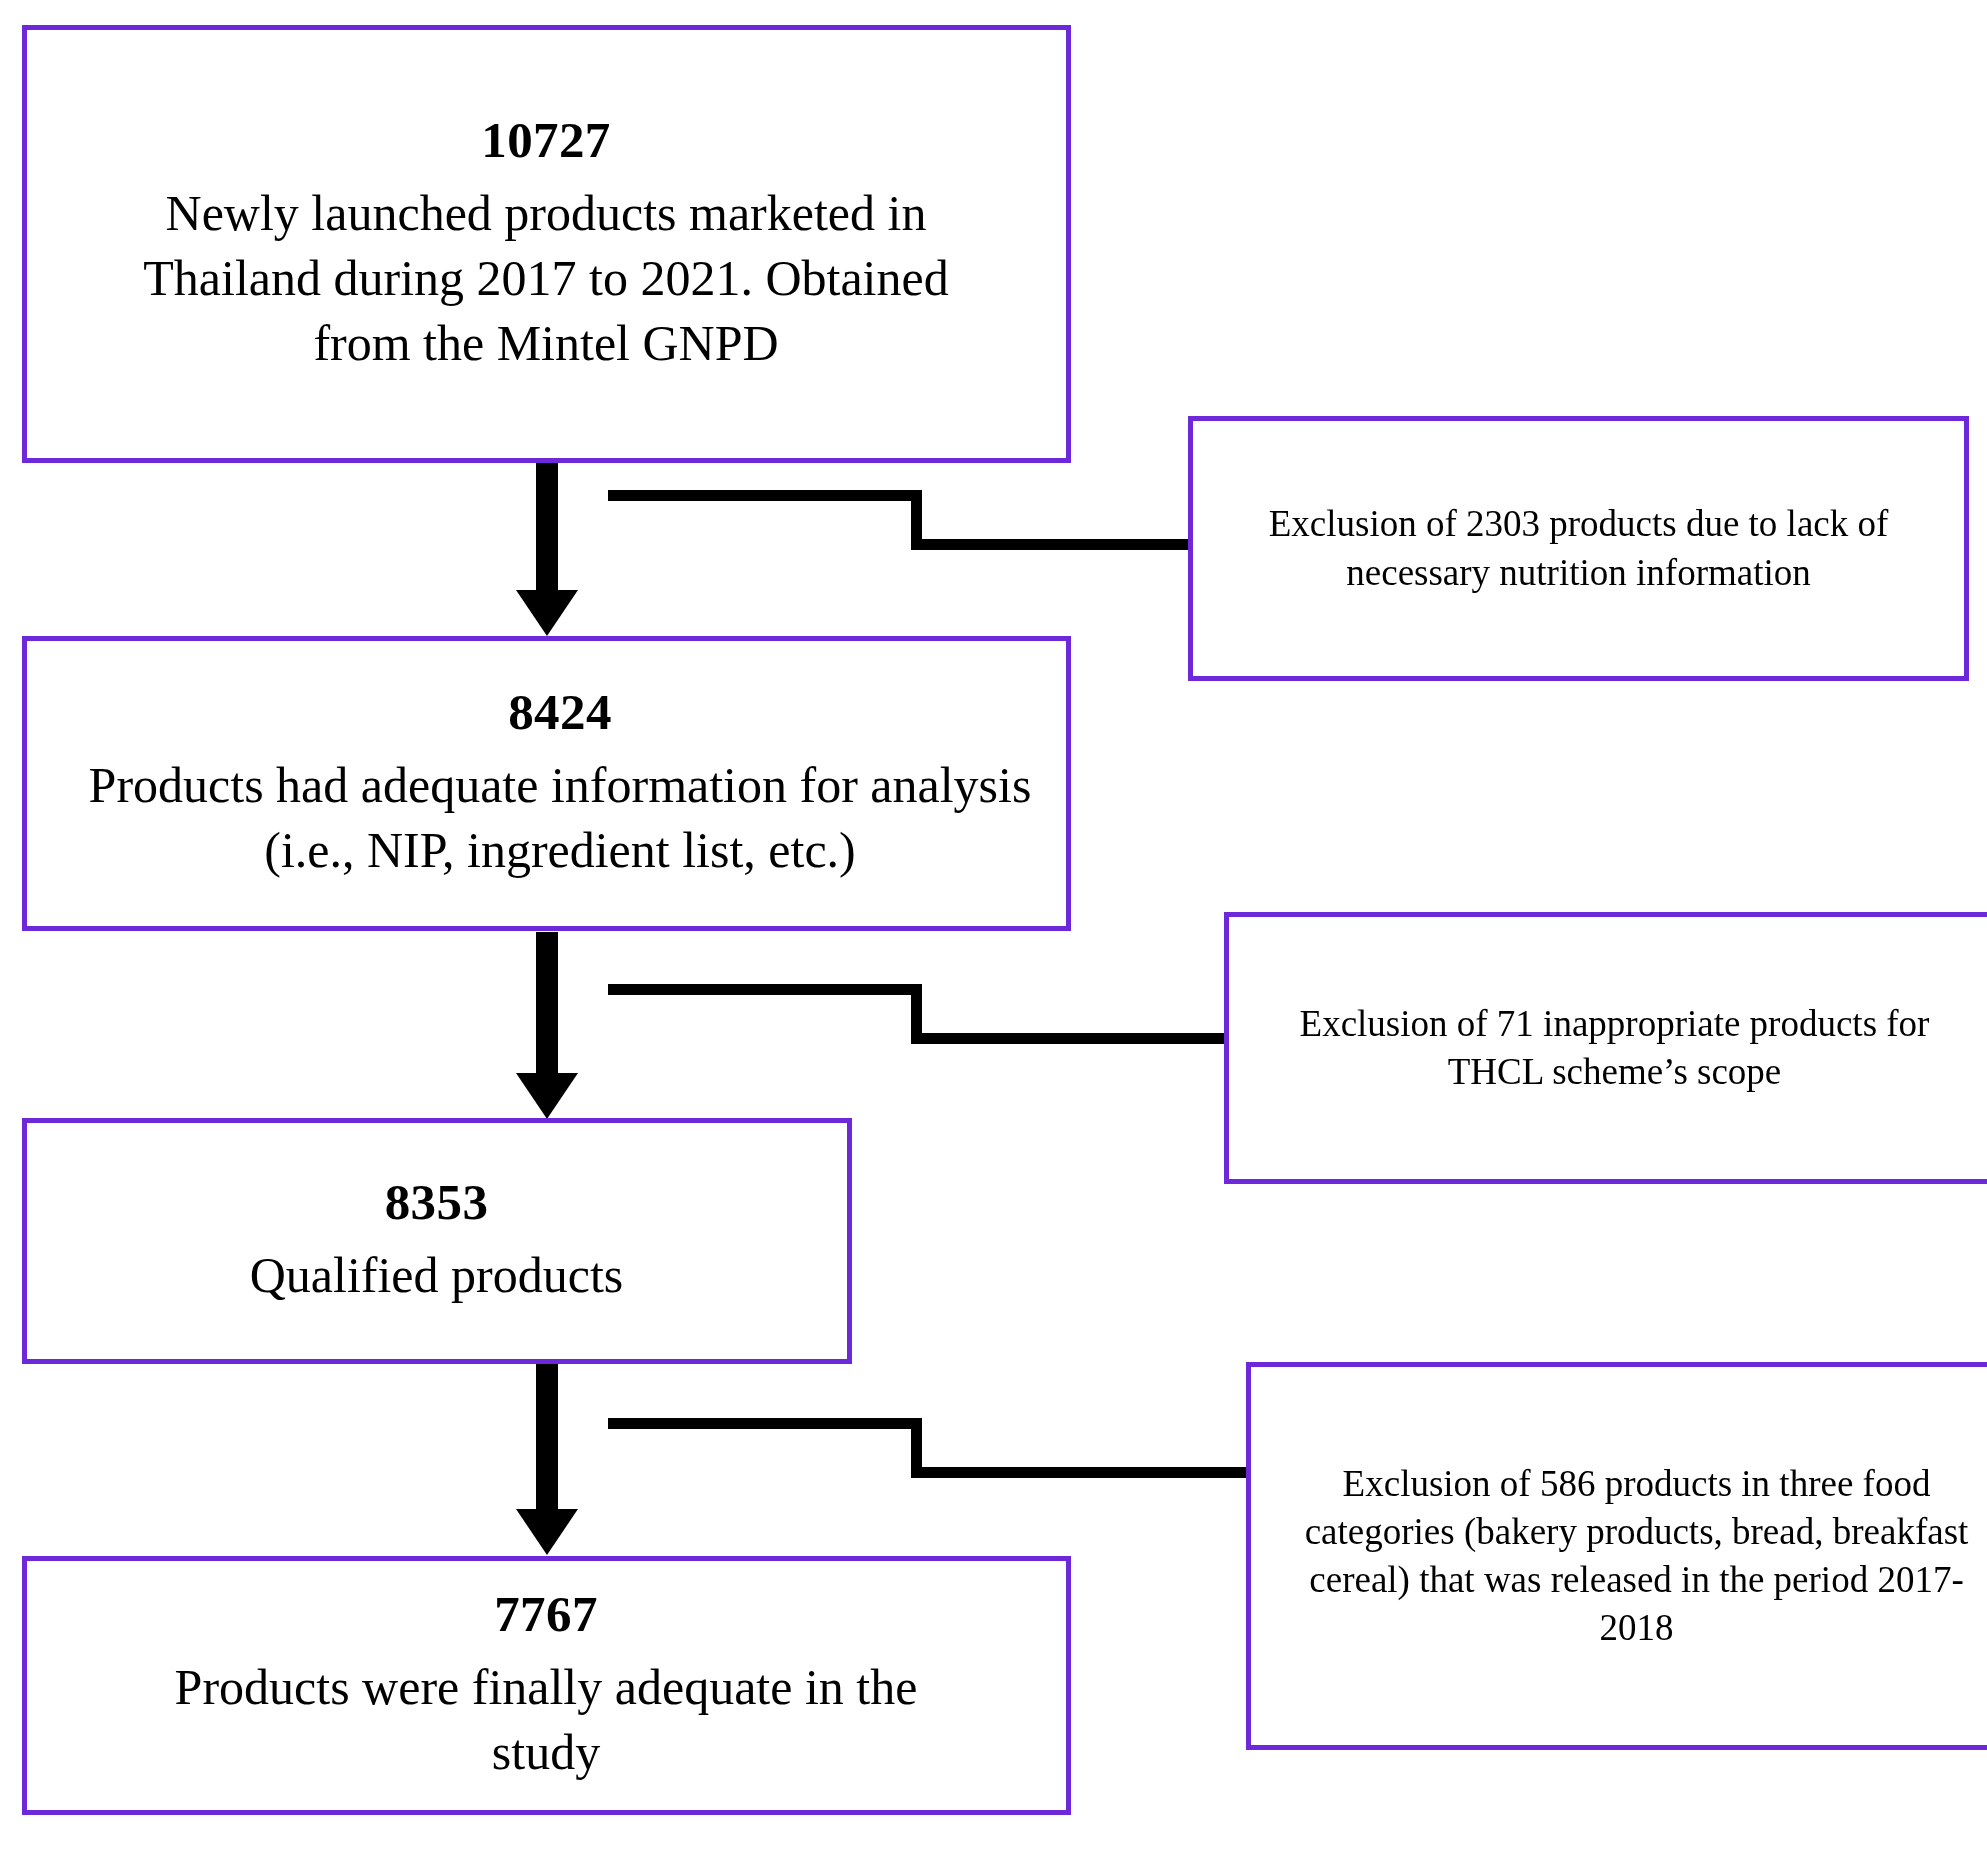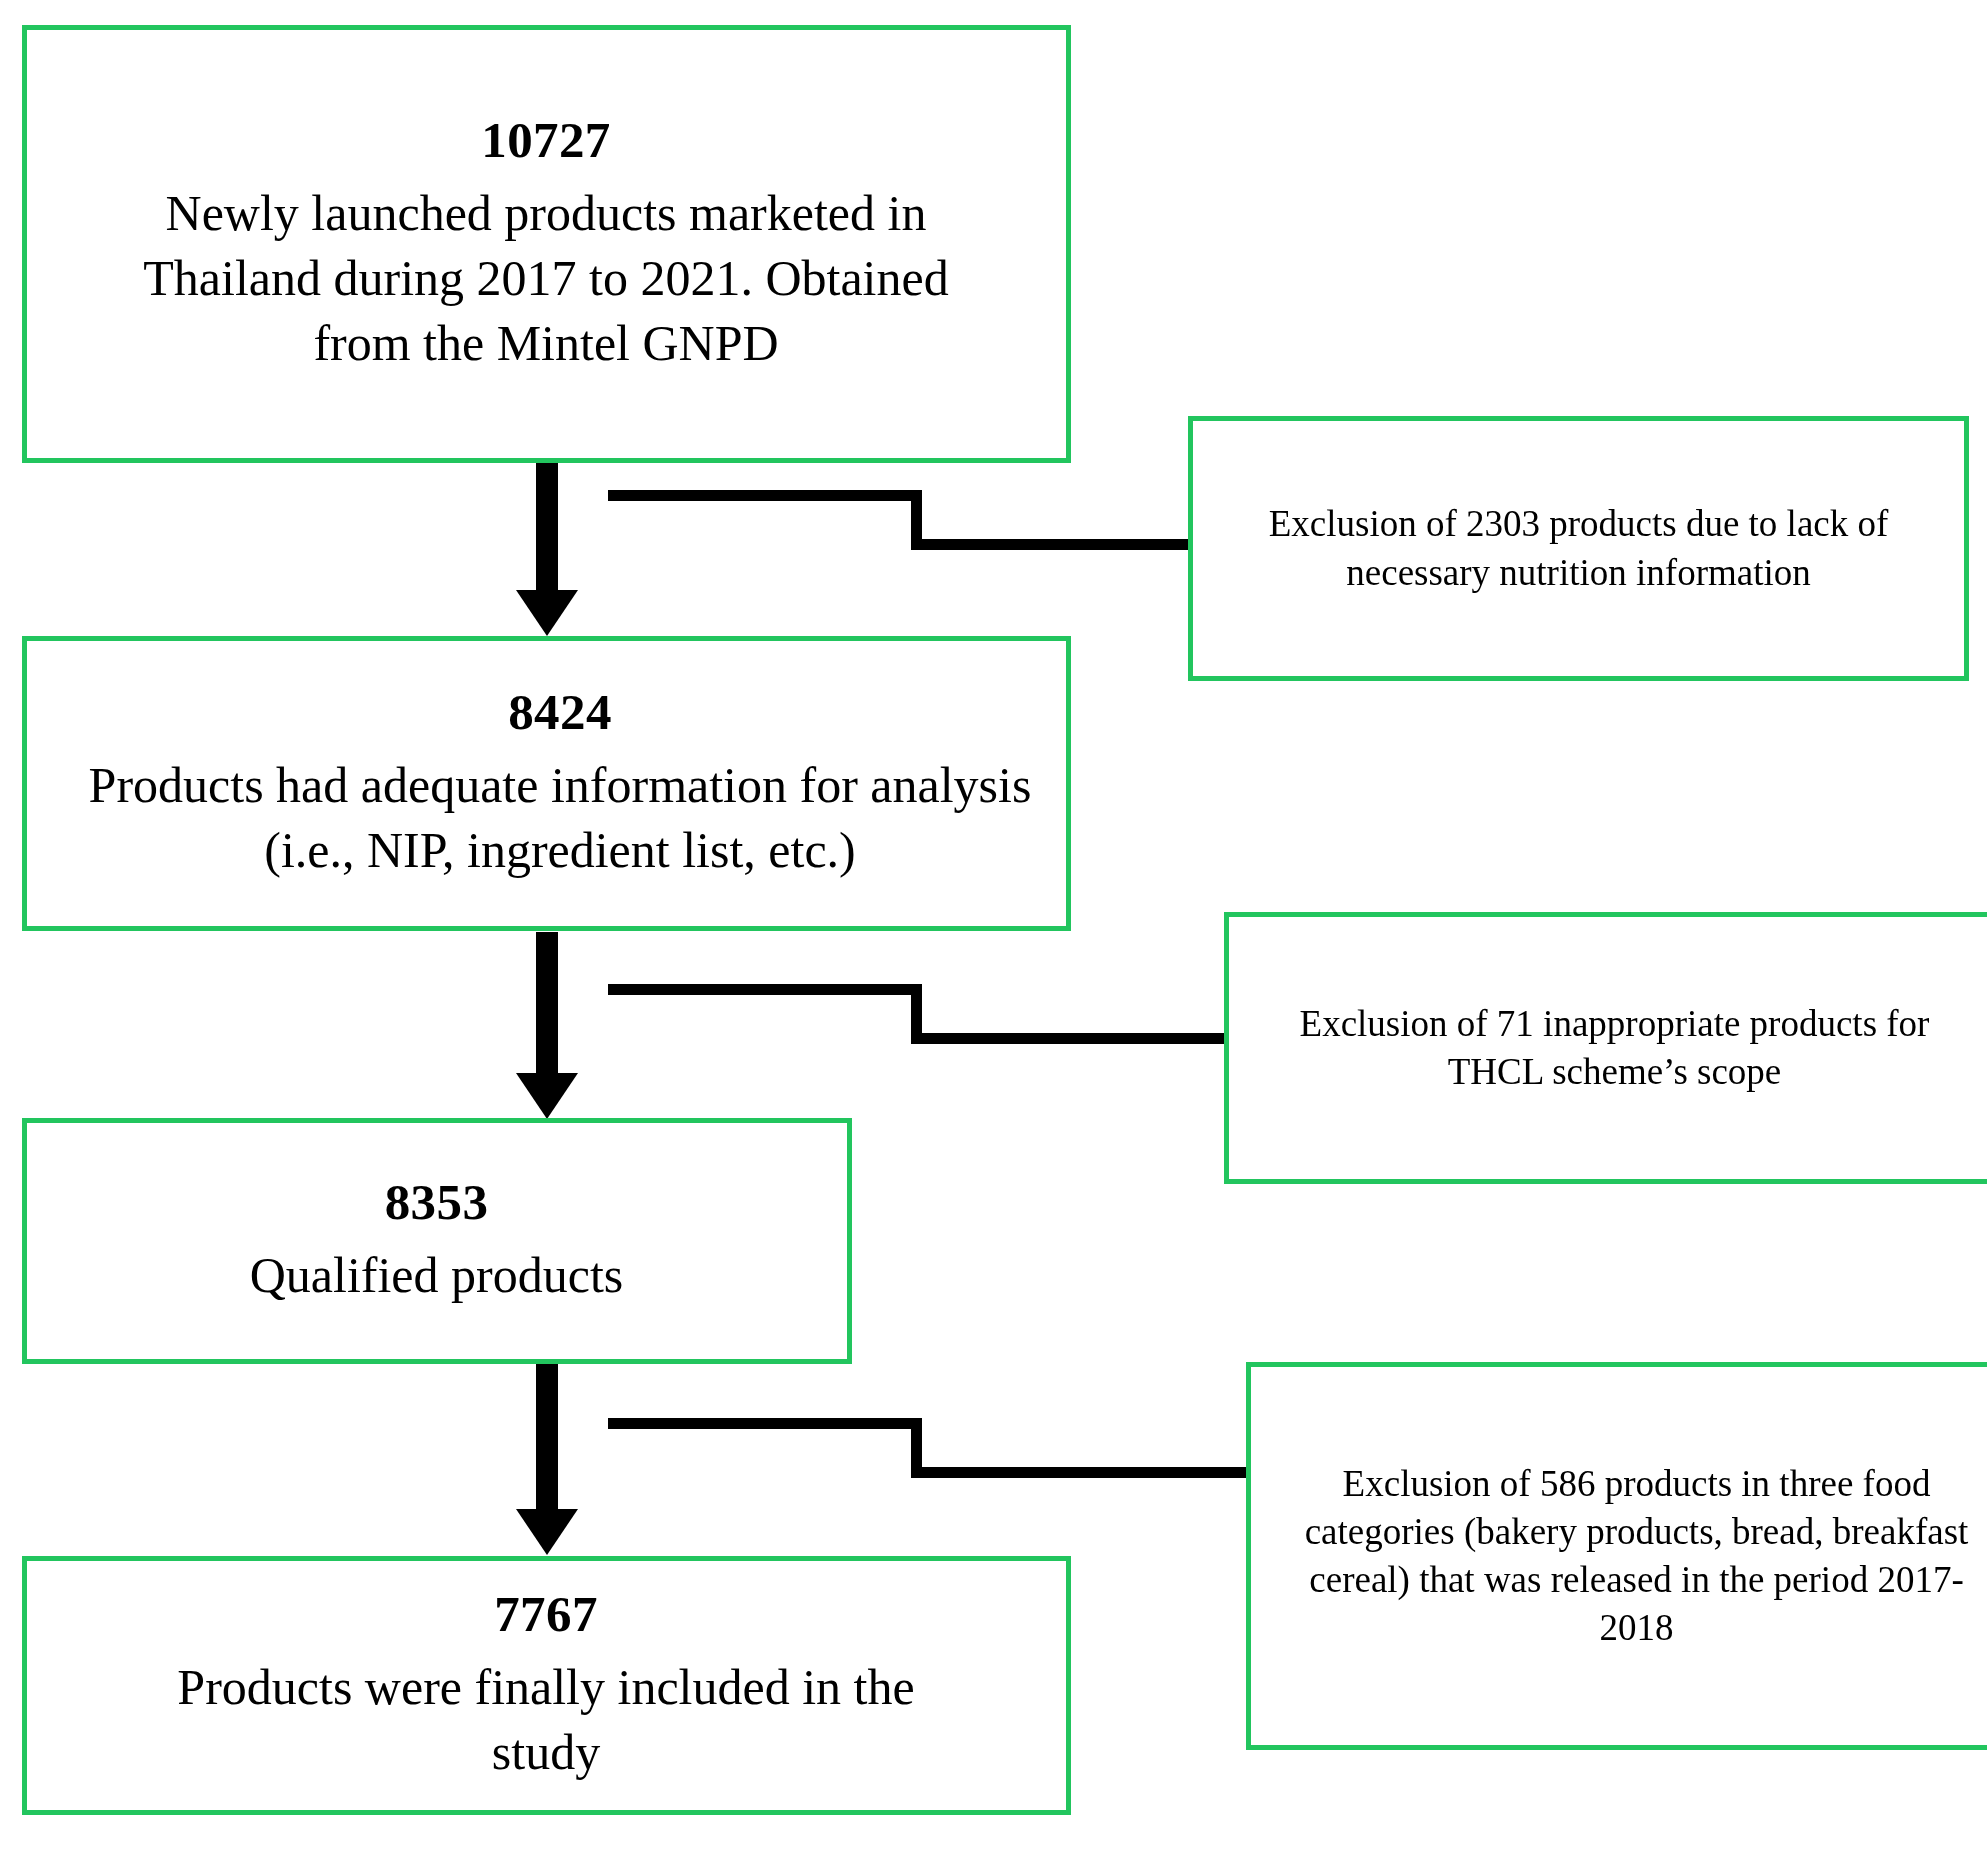--- a/index.html
+++ b/index.html
@@ -11,21 +11,21 @@
   #canvas{
     position:relative;
     width:1988px;
     height:1850px;
     background:#ffffff;
     overflow:hidden;
   }
   .box{
     position:absolute;
     box-sizing:border-box;
-    border:5px solid #22c55e;
+    border:5px solid #6d28d9;
     background:#ffffff;
     display:flex;
     flex-direction:column;
     align-items:center;
     justify-content:center;
     text-align:center;
   }
   .count{
     font-weight:bold;
     font-size:51px;
@@ -138,17 +138,17 @@
     <div class="seg h2" style="left:303px; top:49px; width:554px;"></div>
     <div class="head" style="left:851px; top:32px;"></div>
   </div>
 
   <div class="box" style="left:1246px; top:1362px; width:781px; height:388px;">
     <div class="excl-text" style="max-width:727px;">Exclusion of 586 products in three food categories (bakery products, bread, breakfast cereal) that was released in the period 2017-2018</div>
   </div>
 
   <div class="box" style="left:21.5px; top:1556px; width:1049px; height:259px;">
     <div class="count">7767</div>
-    <div class="desc" style="max-width:744px;">Products were finally included in the study</div>
+    <div class="desc" style="max-width:744px;">Products were finally adequate in the study</div>
   </div>
 
 </div>
 
 
 </body></html>

